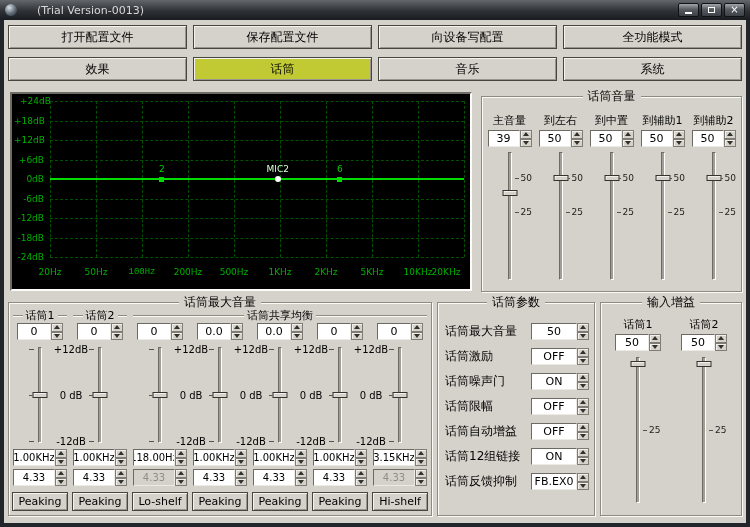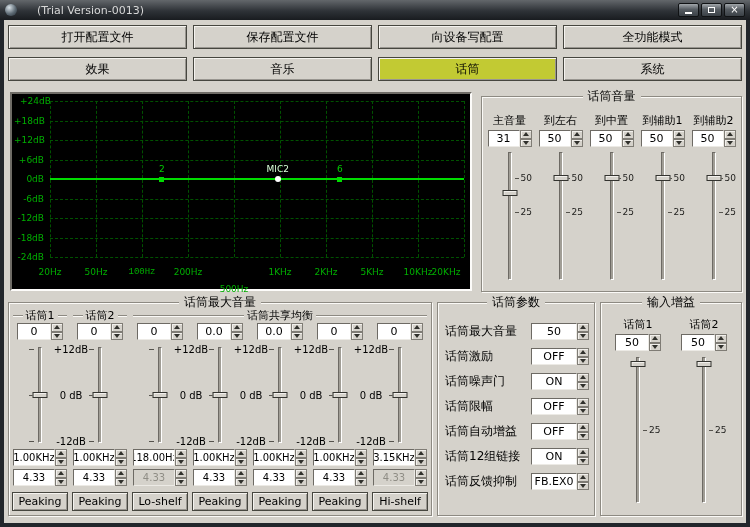--- a/index.html
+++ b/index.html
@@ -102,22 +102,22 @@
   </div>
   <div class="client">
     <div class="toolbar" id="toolbar">
         <button class="btn3d tbtn">打开配置文件</button>
         <button class="btn3d tbtn">保存配置文件</button>
         <button class="btn3d tbtn">向设备写配置</button>
         <button class="btn3d tbtn">全功能模式</button>
       </div>
     <div class="tabs" id="tabs">
         <button class="btn3d tab">效果</button>
+        <button class="btn3d tab active">话筒</button>
         <button class="btn3d tab">音乐</button>
-        <button class="btn3d tab active">话筒</button>
         <button class="btn3d tab">系统</button>
       </div>
 
     <div id="eq">
         <div class="eq-hline" style="left: 38px; width: 414px; top: 7px;"></div>
         <div class="eq-db" style="left: 8px; top: 2px;">+24dB</div>
         <div class="eq-hline" style="left: 38px; width: 414px; top: 26.5px;"></div>
         <div class="eq-db" style="left: 2px; top: 21.5px;">+18dB</div>
         <div class="eq-hline" style="left: 38px; width: 414px; top: 46px;"></div>
         <div class="eq-db" style="left: 2px; top: 41px;">+12dB</div>
@@ -135,21 +135,21 @@
         <div class="eq-db" style="left: 2px; top: 158px;">-24dB</div>
         <div class="eq-vline" style="top: 7px; height: 156px; left: 38px;"></div>
         <div class="eq-freq" style="left: 16px; top: 173px;">20Hz</div>
         <div class="eq-vline" style="top: 7px; height: 156px; left: 84px;"></div>
         <div class="eq-freq" style="left: 62px; top: 173px;">50Hz</div>
         <div class="eq-vline" style="top: 7px; height: 156px; left: 130px;"></div>
         <div class="eq-freq" style="left: 108px; top: 173px; font-family: Liberation Mono, monospace;">100Hz</div>
         <div class="eq-vline" style="top: 7px; height: 156px; left: 176px;"></div>
         <div class="eq-freq" style="left: 154px; top: 173px;">200Hz</div>
         <div class="eq-vline" style="top: 7px; height: 156px; left: 222px;"></div>
-        <div class="eq-freq" style="left: 200px; top: 190px;">500Hz</div>
+        <div class="eq-freq" style="left: 200px; top: 173px;">500Hz</div>
         <div class="eq-vline" style="top: 7px; height: 156px; left: 268px;"></div>
         <div class="eq-freq" style="left: 246px; top: 173px;">1KHz</div>
         <div class="eq-vline" style="top: 7px; height: 156px; left: 314px;"></div>
         <div class="eq-freq" style="left: 292px; top: 173px;">2KHz</div>
         <div class="eq-vline" style="top: 7px; height: 156px; left: 360px;"></div>
         <div class="eq-freq" style="left: 338px; top: 173px;">5KHz</div>
         <div class="eq-vline" style="top: 7px; height: 156px; left: 406px;"></div>
         <div class="eq-freq" style="left: 384px; top: 173px;">10KHz</div>
         <div class="eq-vline" style="top: 7px; height: 156px; left: 452px;"></div>
         <div class="eq-freq" style="left: 412px; top: 173px;">20KHz</div>
@@ -161,21 +161,21 @@
         <div class="eq-dot" style="left: 324.8px; top: 83px;"></div>
         <div class="eq-mlabel" style="left: 327.8px; top: 70px;">6</div>
       </div>
 
     <div class="group" id="micvol">
       <div class="legend">话筒音量</div>
       <div id="micvol-cols">
           <div class="vol-col">
             <div class="vol-label">主音量</div>
             <div class="spin" style="width: 44px;">
-              <div class="spin-val">31</div>
+              <div class="spin-val">39</div>
               <div class="spin-btns">
                 <div class="spin-up">
                   <span class="tri-up"></span>
                 </div>
                 <div class="spin-down">
                   <span class="tri-down"></span>
                 </div>
               </div>
             </div>
             <div class="vslider" style="height: 128px;">

